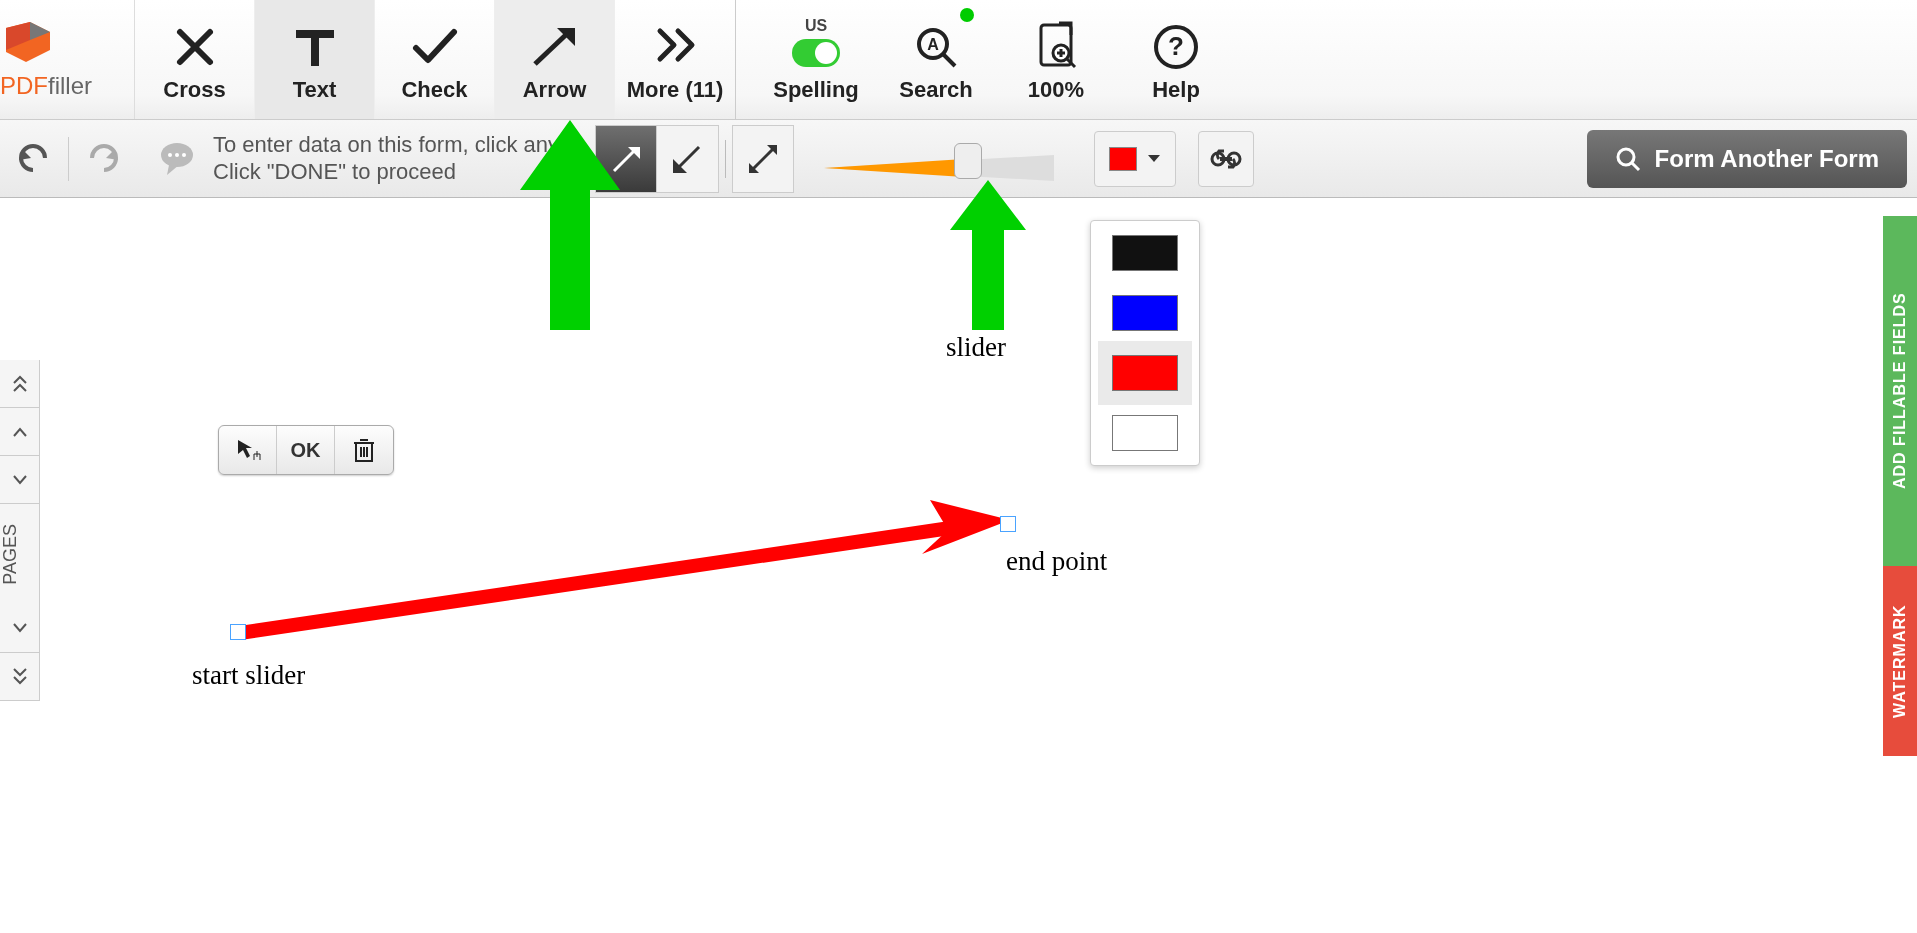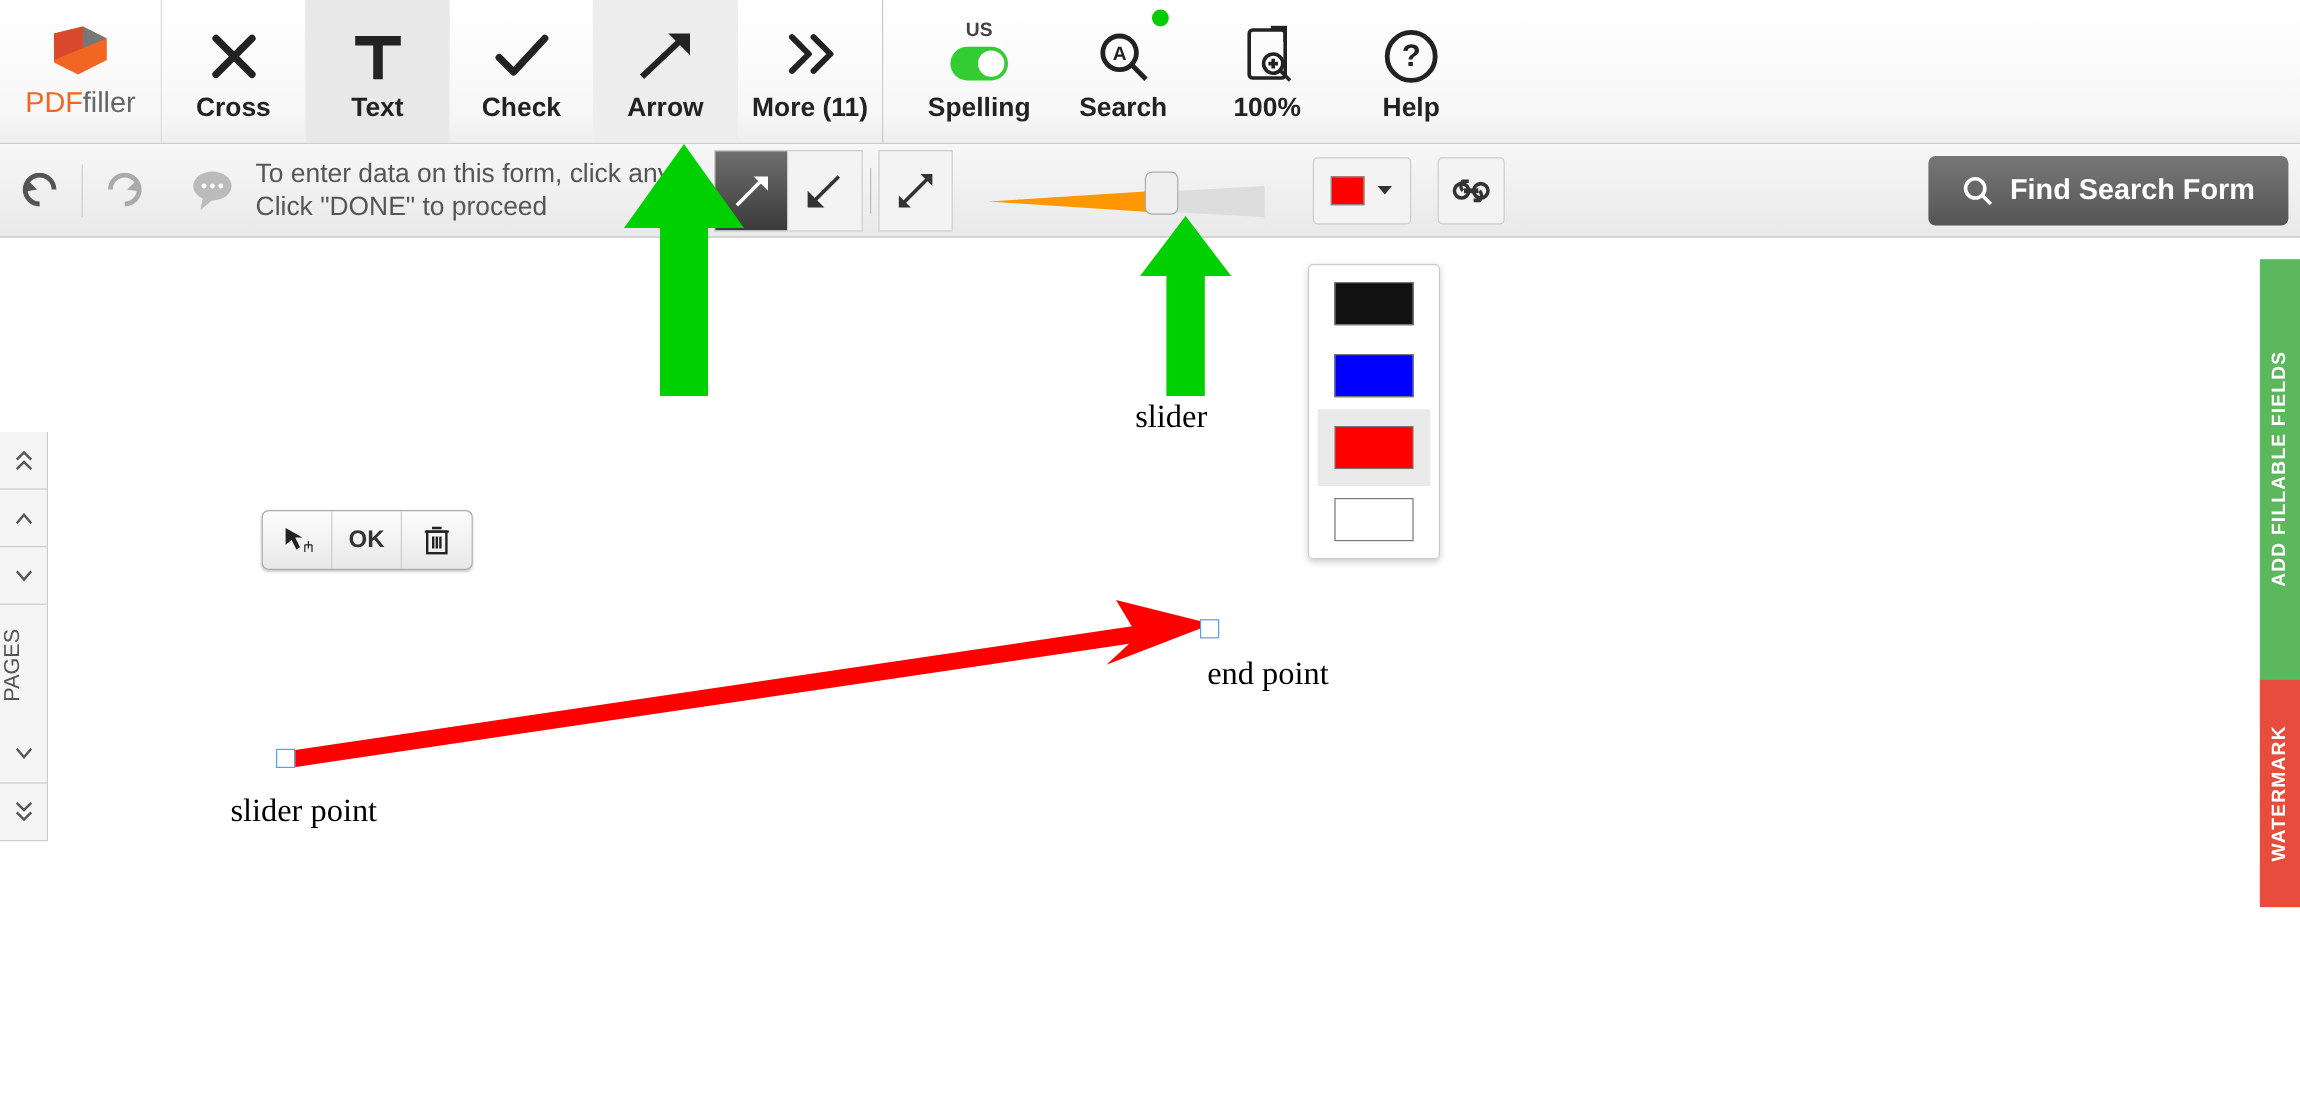--- a/index.html
+++ b/index.html
@@ -1,20 +1,20 @@
 <!DOCTYPE html>
 <html><head>
 <meta charset="utf-8">
 <style>
   * { box-sizing: border-box; margin: 0; padding: 0; }
   body { font-family: Arial, Helvetica, sans-serif; background: #fff; overflow: hidden; width: 1917px; height: 933px; position: relative; }
 
   
   .topbar { display: flex; align-items: stretch; height: 120px; border-bottom: 1px solid #ccc; background: linear-gradient(#fff,#f7f7f7 80%,#eee); }
-  .logo-cell { width: 135px; display: flex; flex-direction: column; align-items: center; justify-content: center; border-right: 1px solid #ddd; }
+  .logo-cell { width: 135px; display: flex; flex-direction: column; justify-content: center; border-right: 1px solid #ddd; }
   .logo-text { font-size: 24px; font-weight: 400; margin-top: 6px; color: #f26522; }
   .logo-text b { color: #666; font-weight: 400; }
   .tool-group { display: flex; border-right: 1px solid #ccc; }
   .tool-btn { width: 120px; display: flex; flex-direction: column; align-items: center; justify-content: center; cursor: pointer; border-right: 1px solid #eee; position: relative; }
   .tool-btn:last-child { border-right: none; }
   .tool-btn.active { background: #e8e8e8; }
   .tool-btn.dim { background: #ededed; }
   .tool-icon { height: 60px; display: flex; align-items: center; justify-content: center; }
   .tool-label { font-size: 22px; font-weight: bold; color: #222; }
   .right-tools { display: flex; margin-left: 20px; }
@@ -259,21 +259,21 @@
         <rect x="18" y="6" width="12" height="12" rx="6" stroke="#333" stroke-width="3" fill="none"></rect>
         <rect x="10" y="10" width="12" height="4" fill="#333"></rect>
       </svg>
   </div>
 
   <button class="find-btn">
     <svg width="26" height="26" viewBox="0 0 26 26">
         <circle cx="11" cy="11" r="8" stroke="#fff" stroke-width="3" fill="none"></circle>
         <path d="M17 17 L24 24" stroke="#fff" stroke-width="3"></path>
       </svg>
-    <span>Find Search Form</span>
+    <span>Form Another Form</span>
   </button>
 </div>
 
 <div class="pages-strip">
   <div class="pbtn">
       <svg width="18" height="20">
         <path d="M3 9 L9 3 L15 9 M3 17 L9 11 L15 17" stroke="#555" stroke-width="2" fill="none"></path>
       </svg>
     </div>
   <div class="pbtn">
@@ -340,21 +340,21 @@
         </svg>
     </div>
   </div>
 
   <svg style="position:absolute; left:190px; top:300px" width="800" height="160">
     <line x1="10" y1="133" x2="720" y2="28" stroke="#f00" stroke-width="14"></line>
     <polygon points="780,20 700,0 718,30 692,54" fill="#f00"></polygon>
   </svg>
   <div class="drag-handle" style="left:190px; top:424px"></div>
   <div class="drag-handle" style="left:960px; top:316px"></div>
-  <div class="annot" style="left:152px; top:460px">slider point</div>
+  <div class="annot" style="left:152px; top:460px">start slider</div>
   <div class="annot" style="left:966px; top:346px">end point</div>
 
   <div class="color-popup" style="left:1050px; top:20px">
     <div class="opt" style="background:#111"></div>
     <div class="opt" style="background:#0000ff"></div>
     <div class="opt selected-opt" style="background:#ff0000"></div>
     <div class="opt" style="background:#ffffff"></div>
   </div>
 
 </div>

